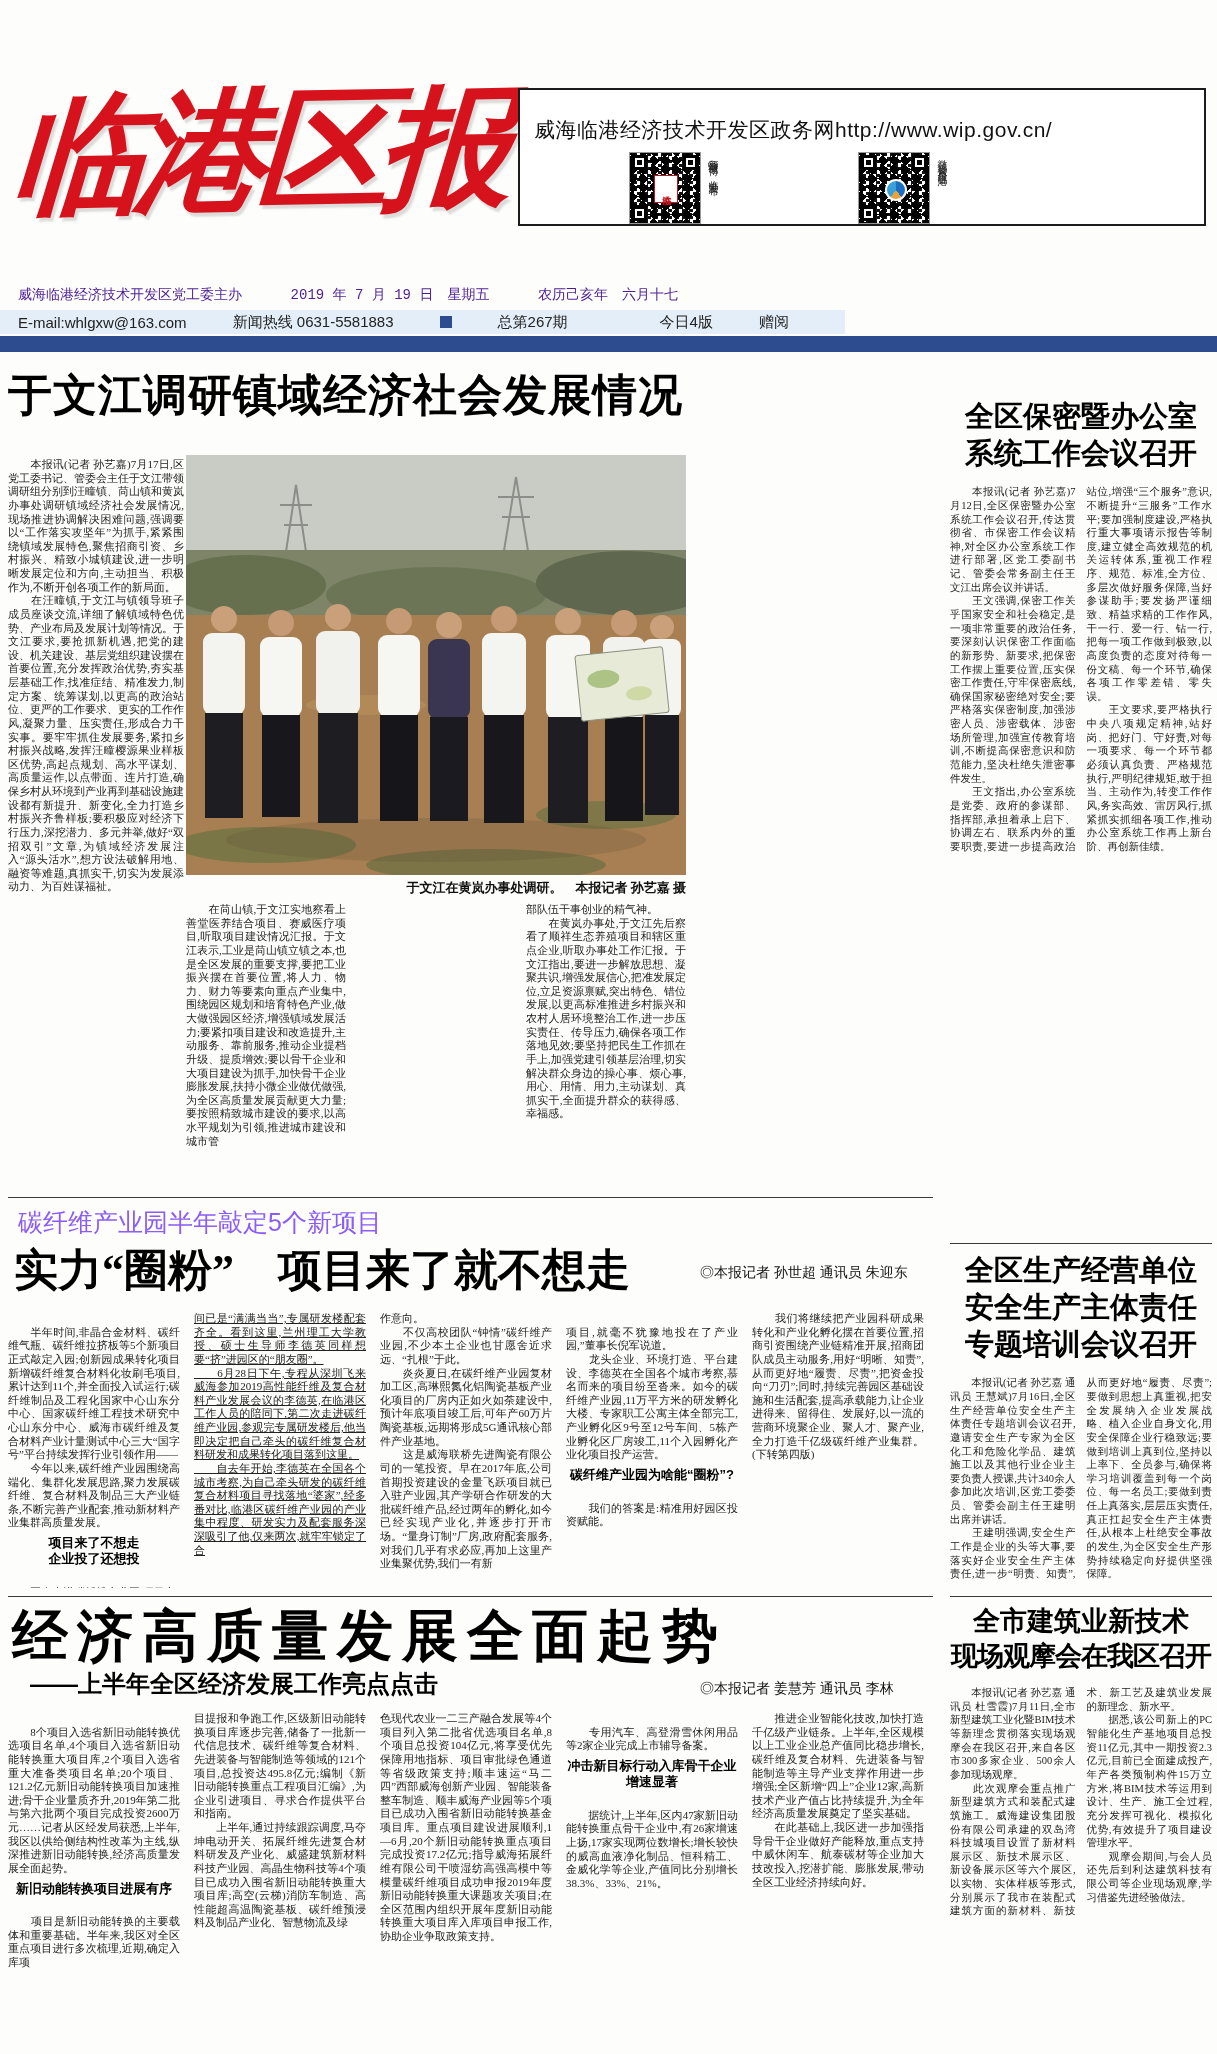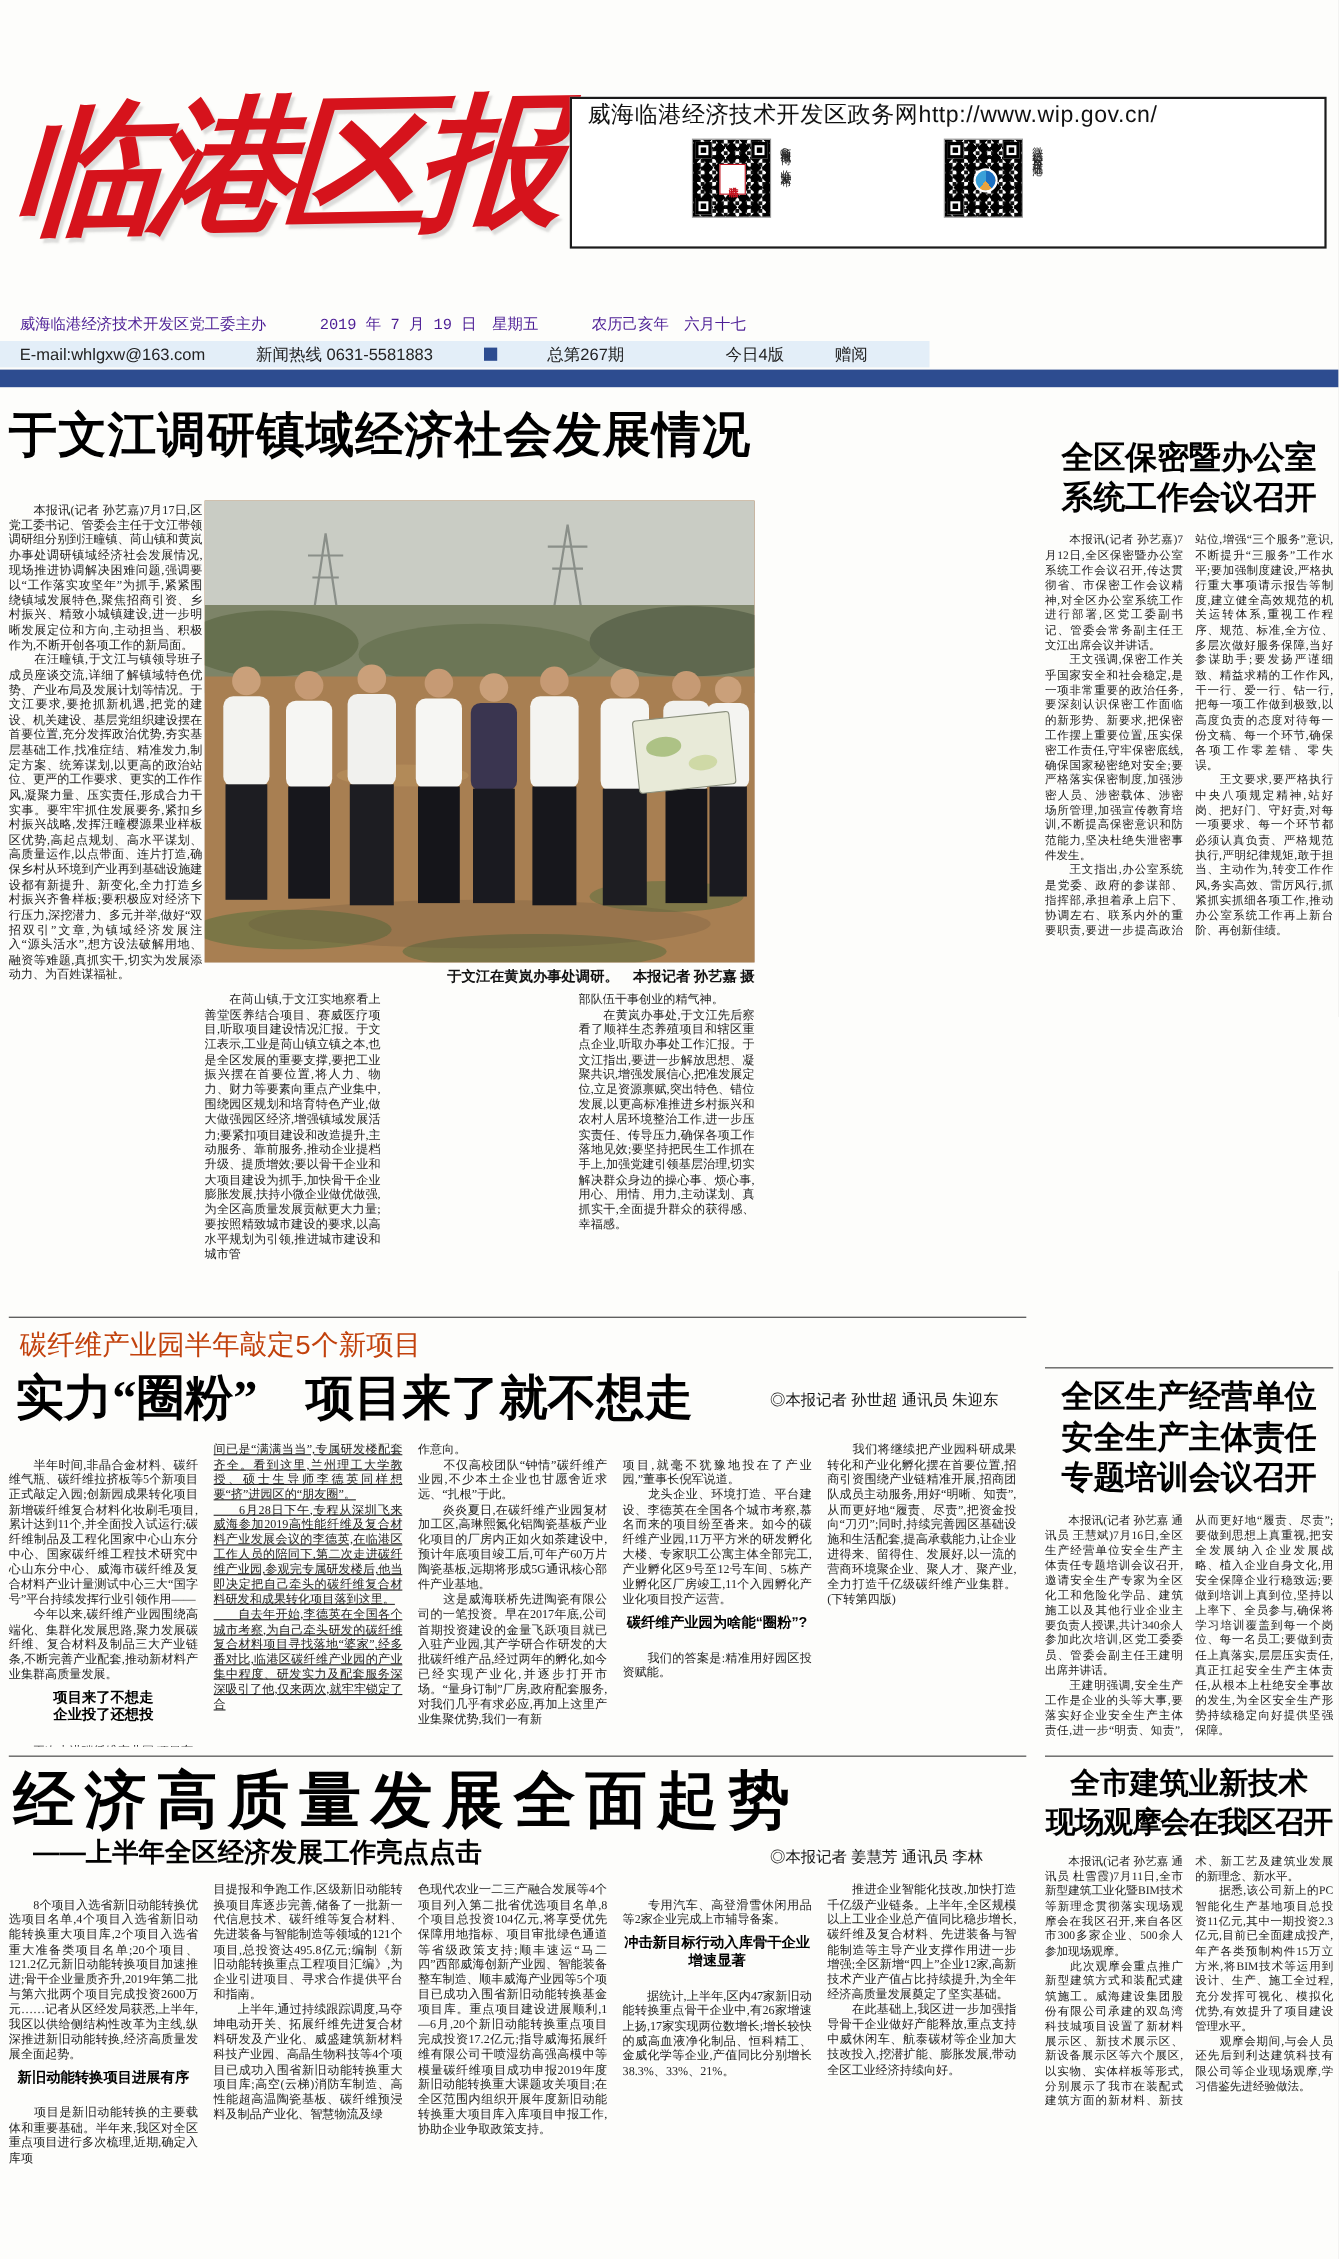--- a/index.html
+++ b/index.html
@@ -6,21 +6,21 @@
   .page{position:relative;width:1217px;height:2054px;margin:0 auto;background:#fdfdfb;
         font-family:"Liberation Serif",serif;color:#1a1a1a;overflow:hidden;}
   .abs{position:absolute;}
   
   .masthead{left:14px;top:40px;width:504px;height:220px;line-height:220px;
     font-family:"DejaVu Serif",serif;font-weight:bold;font-style:italic;
     font-size:132px;letter-spacing:-10px;color:#d6131c;white-space:nowrap;
     transform:skewX(-4deg) rotate(-1deg);text-shadow:3px 4px 2px rgba(120,120,120,.25);}
   
   .header-box{left:518px;top:88px;width:688px;height:138px;border:2px solid #1b1b1b;
-    box-sizing:border-box;padding:0 14px 6px;background:#fff;}
+    box-sizing:border-box;padding:26px 14px 6px;background:#fff;}
   .site-line{font-family:"Liberation Sans",sans-serif;font-size:21px;color:#111;letter-spacing:.5px;}
   .qr-row{display:flex;padding-left:95px;gap:138px;margin-top:8px;}
   .qr-group{display:flex;align-items:flex-start;}
   .qr{position:relative;width:70px;height:70px;border:1px solid #999;
       background:
         repeating-conic-gradient(from 45deg,#000 0% 25%,transparent 0% 50%) 2px 3px/11px 9px,
         repeating-conic-gradient(#111 0% 25%,#fff 0% 50%) 0 0/7px 7px;}
   .qr .f{position:absolute;width:15px;height:15px;background:
         linear-gradient(#000,#000) center/5px 5px no-repeat,#fff;border:3px solid #000;box-sizing:border-box;}
   .qr .f.tl{left:2px;top:2px}.qr .f.tr{right:2px;top:2px}.qr .f.bl{left:2px;bottom:2px}
@@ -35,21 +35,21 @@
   .info-line1{left:18px;top:286px;width:660px;display:flex;justify-content:space-between;
       font-family:Liberation Mono, monospace;font-size:14px;color:#4c1d95;white-space:nowrap;}
   .info-line2{left:0;top:310px;width:845px;height:24px;background:#e3eef8;display:flex;align-items:center;
       font-family:"Liberation Sans",sans-serif;font-size:15px;color:#222;padding-left:18px;box-sizing:border-box;white-space:nowrap;}
   .info-line2 span{margin-right:46px;}
   .issue-sq{display:inline-block;width:12px;height:12px;background:#2d4c90;margin-right:3px;vertical-align:-1px;}
   .blue-bar{left:0;top:336px;width:1217px;height:16px;background:#2d4c90;}
   
   .h-lead{left:8px;top:366px;width:700px;font-size:44px;font-weight:900;letter-spacing:1px;
       white-space:nowrap;color:#000;}
-  .kicker{left:18px;top:1206px;font-family:Liberation Mono, monospace;font-size:25px;font-weight:500;color:#c2410c;}
+  .kicker{left:18px;top:1206px;font-family:Liberation Sans, sans-serif;font-size:25px;font-weight:500;color:#8b5cf6;}
   .h-mid{left:14px;top:1241px;font-size:44px;font-weight:900;white-space:nowrap;color:#000;}
   .h-bottom{left:12px;top:1599px;font-size:56px;font-weight:900;letter-spacing:9px;white-space:nowrap;color:#000;}
   .subtitle{left:30px;top:1668px;font-family:"Liberation Sans",sans-serif;font-size:24px;font-weight:600;color:#000;}
   .byline{font-family:"Liberation Sans",sans-serif;font-size:14px;color:#111;white-space:nowrap;}
   .side-art{width:262px;}
   .side-h{font-size:29px;font-weight:900;text-align:center;line-height:1.28;color:#000;}
   
   .body-text{font-size:11px;line-height:1.24;text-align:justify;white-space:pre-line;
       color:#222;overflow:hidden;}
   .side-body{margin-top:13px;column-count:2;column-gap:11px;font-size:10.5px;line-height:1.3;}

